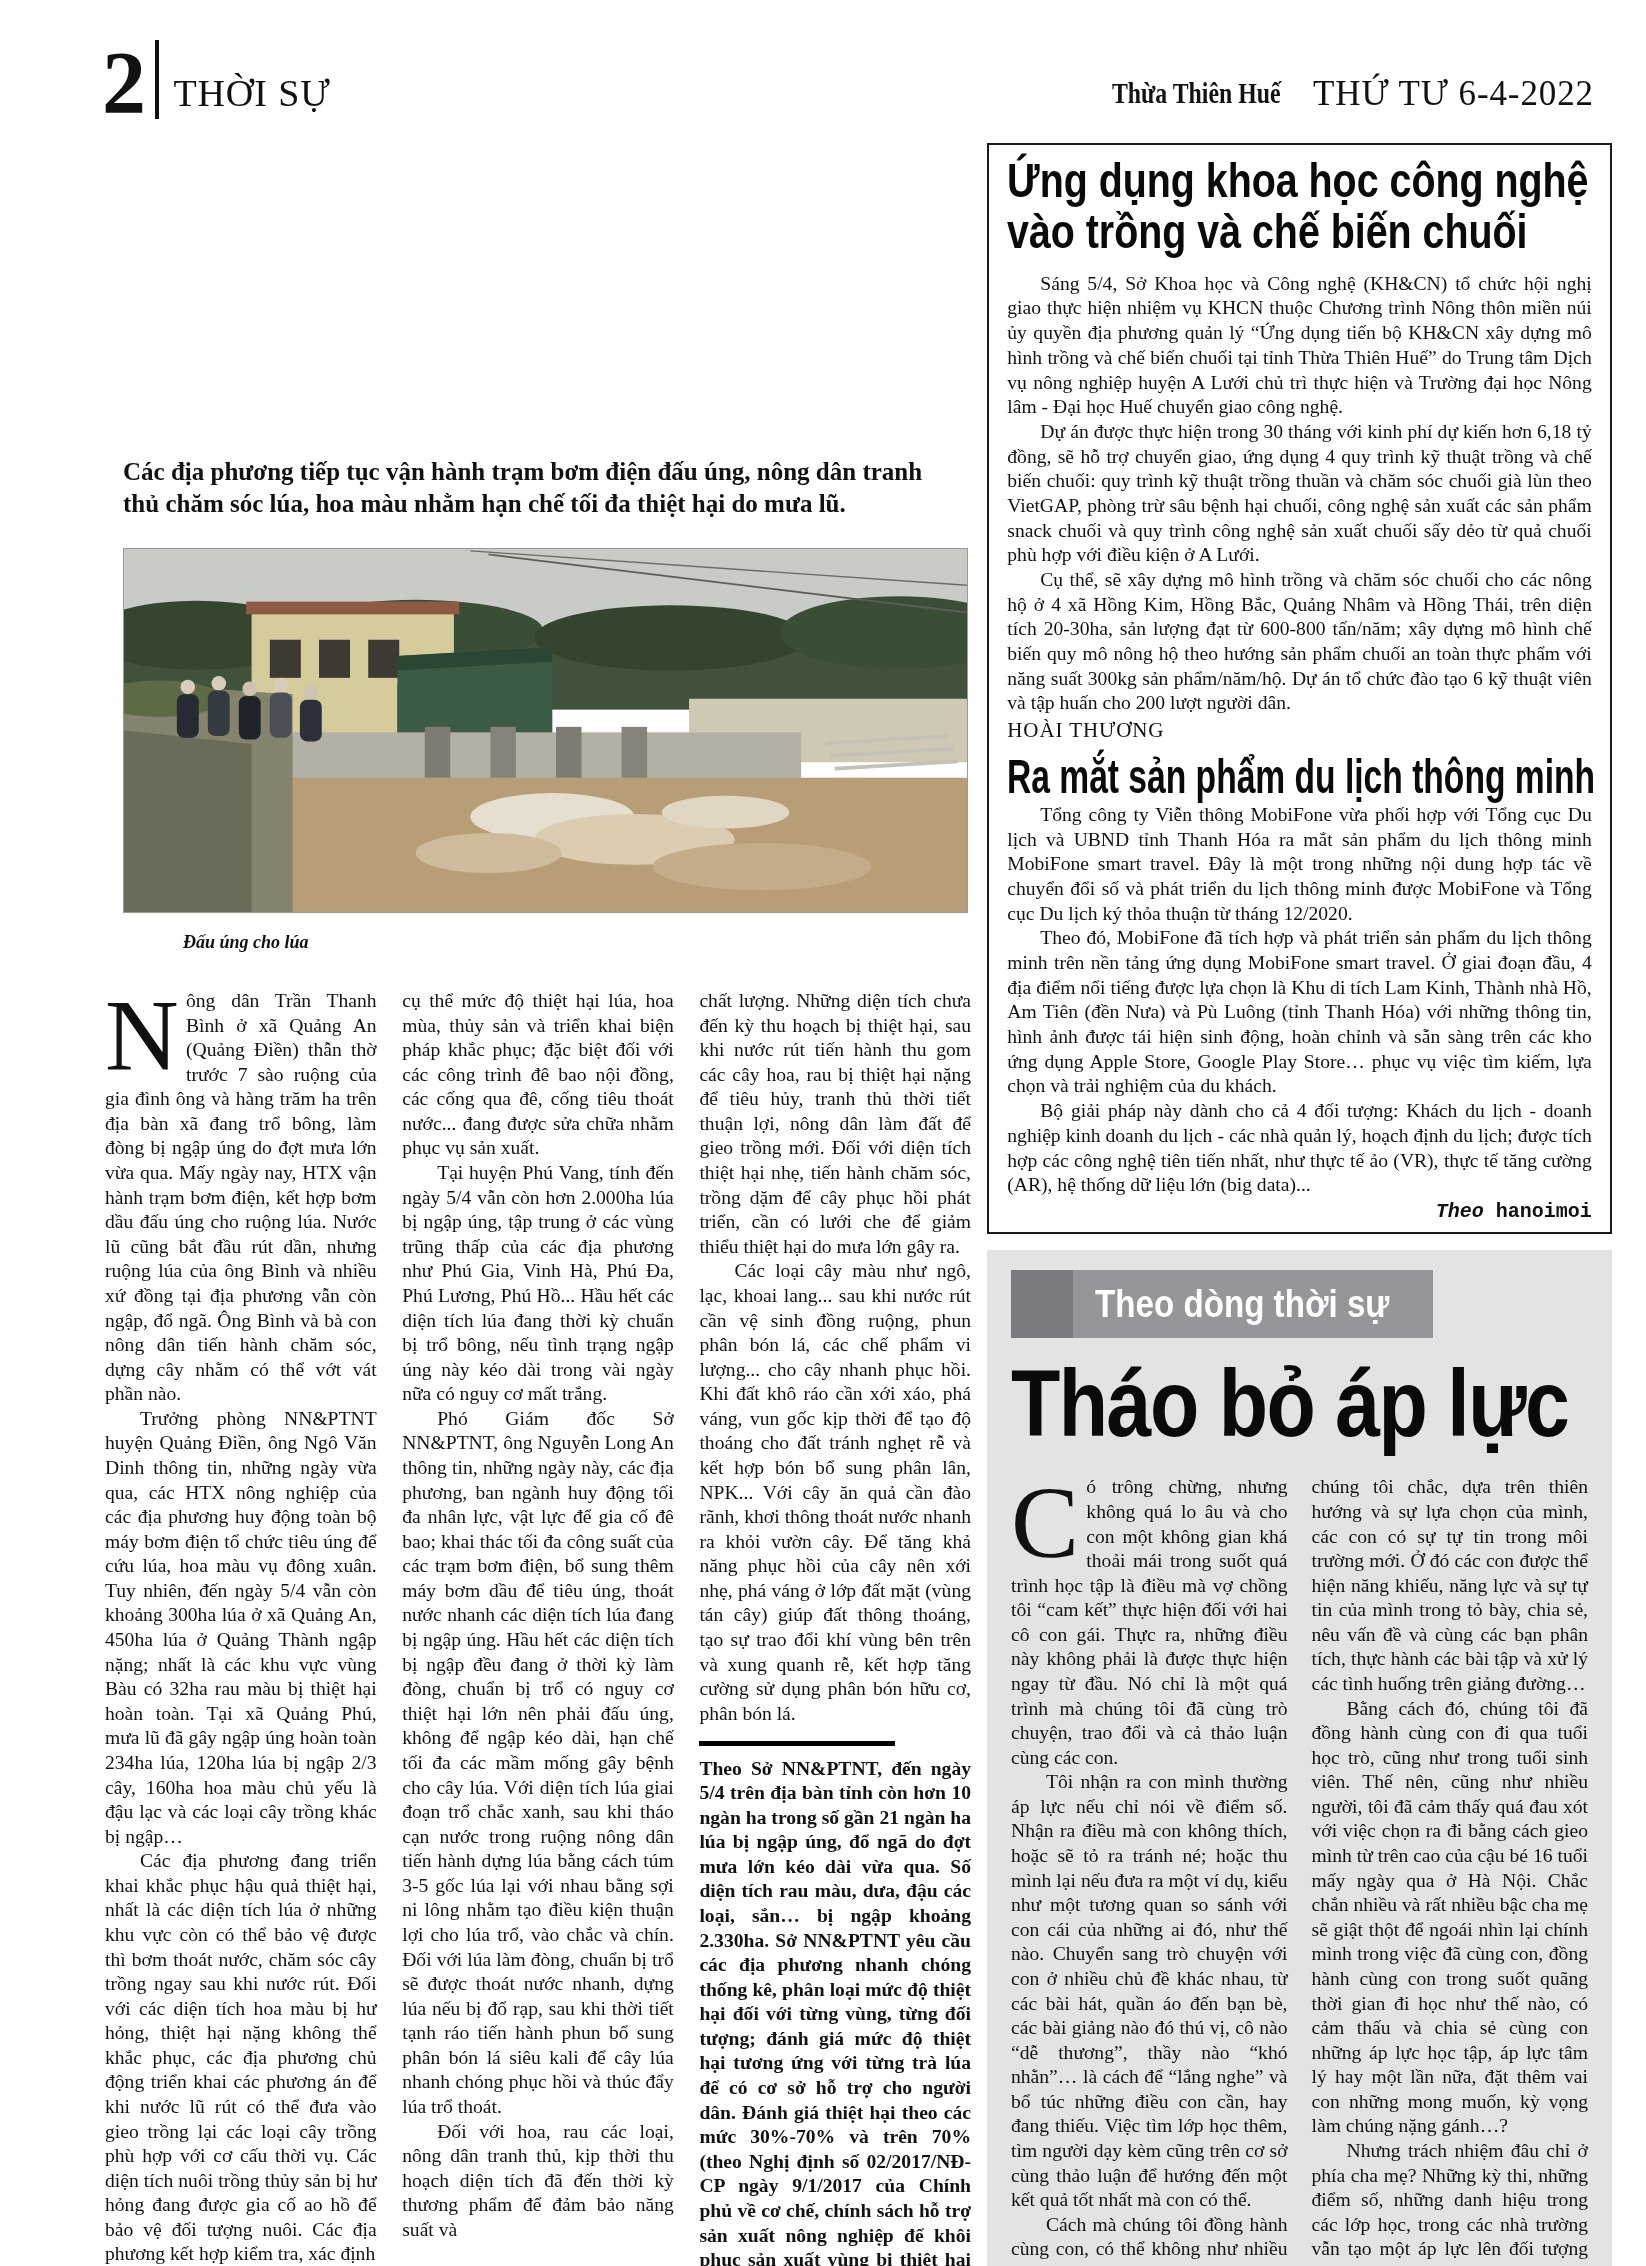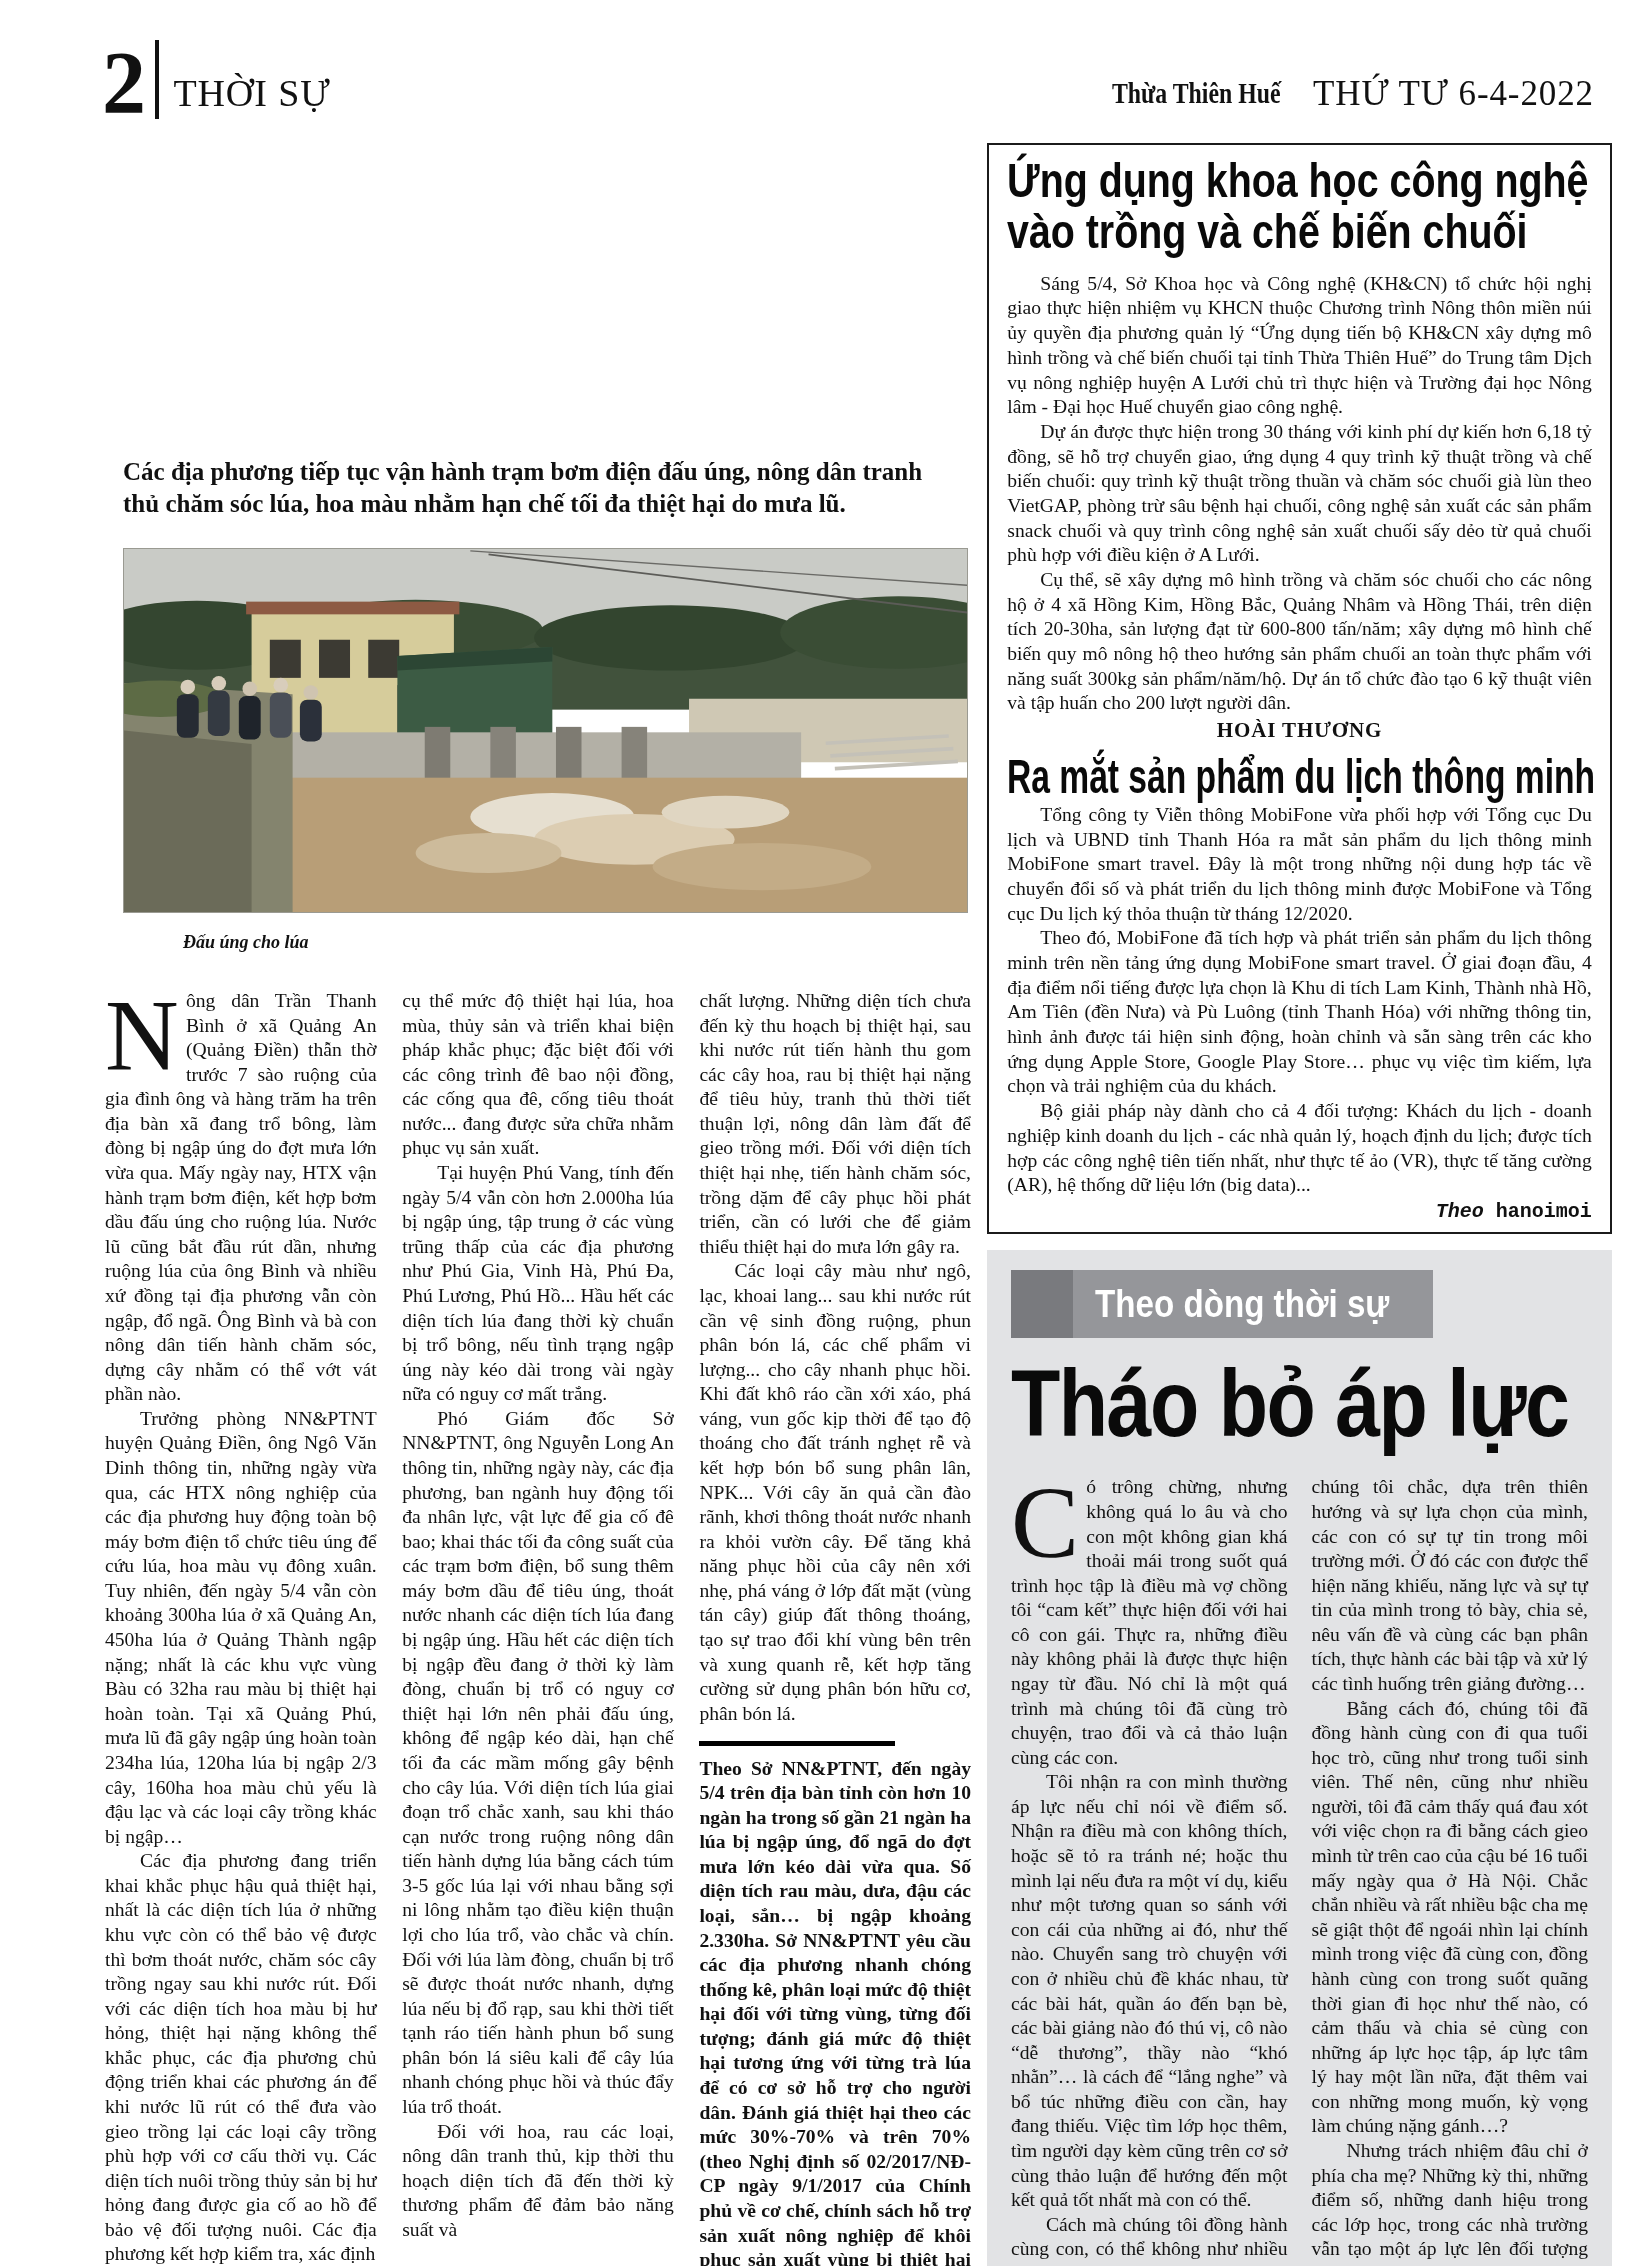--- a/index.html
+++ b/index.html
@@ -33,21 +33,21 @@
   .dropcap{float:left;font-size:102px;line-height:.78;padding:7.3px 7.3px 0 0;font-family:"Liberation Serif",serif;}
   .rule-l{width:196px;height:4.6px;background:#000;margin:14.6px 0 11px 0;}
   .note{font-weight:bold;}
   
   .rail{position:absolute;left:987px;top:143px;width:625px;}
   .scibox{border:2.7px solid #1b1b1b;padding:11px 18.3px 9.1px 18.3px;box-sizing:border-box;}
   .boxtitle{font-family:"Liberation Sans",sans-serif;font-weight:800;font-size:48px;line-height:1.06;
             display:inline-block;transform:scaleX(.82);transform-origin:0 50%;white-space:nowrap;color:#0a0a0a;}
   .boxtitle.w{transform:scaleX(.70);}
   .scibox p{margin:0;font-size:19.6px;line-height:1.26;text-align:justify;text-indent:33px;}
-  .author{text-align:center;font-weight:bold;font-size:21px;letter-spacing:0.9px;margin:1.8px 0 7.3px 0;}
+  .author{text-align:left;font-weight:normal;font-size:21px;letter-spacing:0.9px;margin:1.8px 0 7.3px 0;}
   .src{text-align:right;font-size:20px;margin-top:1.8px;font-family:Liberation Mono, monospace;}
   .src .it{font-style:italic;font-weight:bold;}
   .src .bd{font-weight:bold;}
   .t2wrap{margin-top:9.1px;}
   
   .opinion{margin-top:16.4px;background:#e2e3e5;padding:20px 24px 22px 24px;box-sizing:border-box;min-height:1188px;}
   .kicker{position:relative;width:422px;height:68px;background:#95969a;margin-bottom:9.1px;text-align:right;}
   .kicker .sq{position:absolute;left:0;top:0;width:62px;height:68px;background:#797a7e;}
   .kicker .kt{position:absolute;left:84px;top:0;height:68px;line-height:68px;color:#fff;
               font-family:"Liberation Sans",sans-serif;font-weight:800;font-size:39px;

